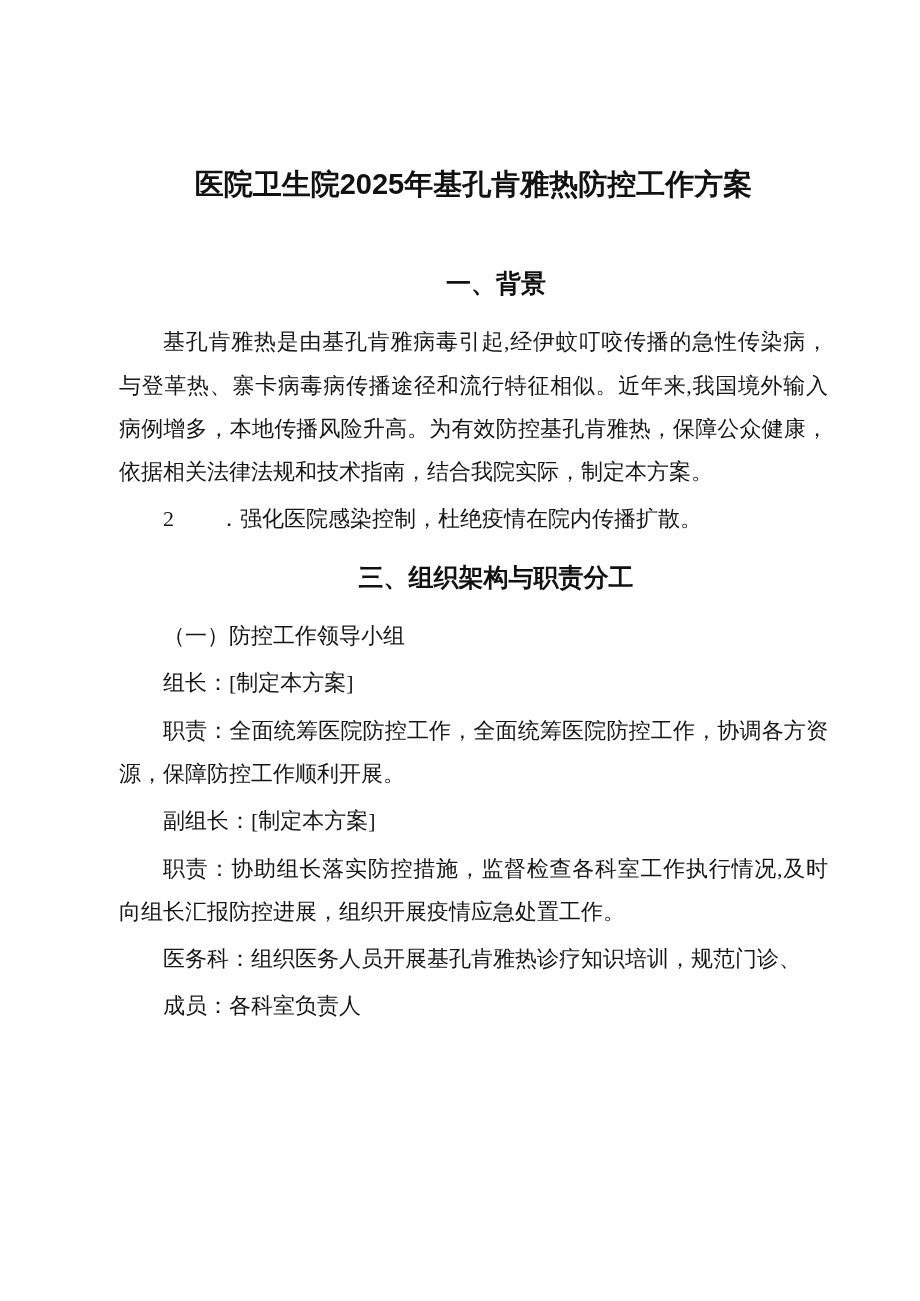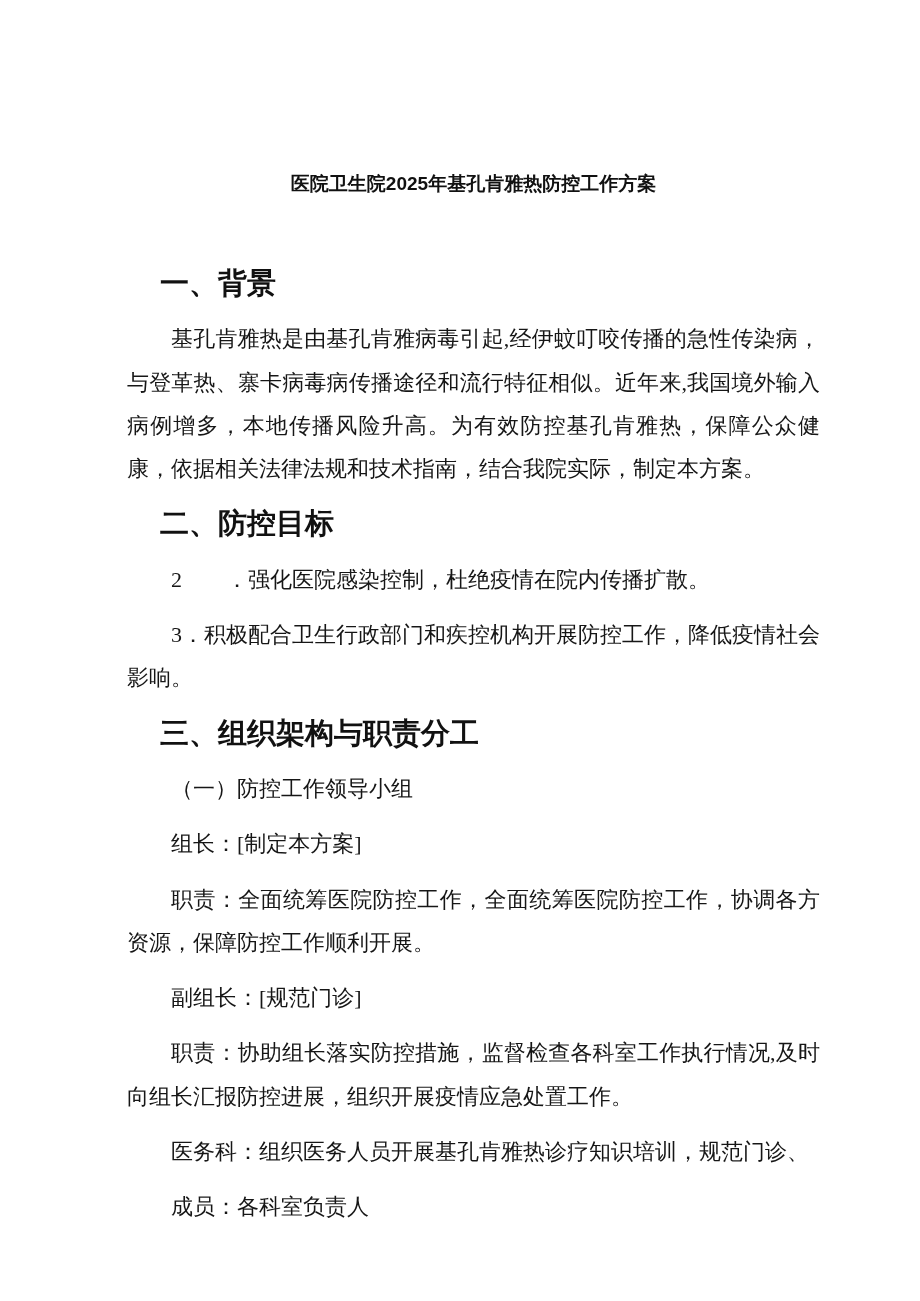--- a/index.html
+++ b/index.html
@@ -14,72 +14,71 @@
   }
   .doc{
     position:absolute;
     left:115px;
     top:160px;
     width:717px;
   }
   .doc-title{
     font-family:"Liberation Sans", sans-serif;
     font-weight:700;
-    font-size:19px;
+    font-size:29px;
     line-height:48px;
     text-align:center;
     margin:0 0 54px 0;
     color:#111111;
     white-space:nowrap;
   }
   .section-heading{
     font-family:"Liberation Sans", sans-serif;
     font-weight:700;
-    font-size:29px;
+    font-size:25px;
     line-height:43.3px;
     padding-left:45px;
-    margin:0;
+    margin:15px;
     color:#111111;
+    text-align:center;
   }
   .para{
     font-size:22px;
     line-height:43.3px;
-    margin:12px;
+    margin:4px;
     text-indent:44px;
     text-align:justify;
   }
 </style>
 </head>
 <body>
 
 <div class="page">
   <div class="doc">
 
     <div class="doc-title">医院卫生院2025年基孔肯雅热防控工作方案</div>
 
     <div class="section-heading">一、背景</div>
 
     <p class="para">基孔肯雅热是由基孔肯雅病毒引起,经伊蚊叮咬传播的急性传染病，与登革热、寨卡病毒病传播途径和流行特征相似。近年来,我国境外输入病例增多，本地传播风险升高。为有效防控基孔肯雅热，保障公众健康，依据相关法律法规和技术指南，结合我院实际，制定本方案。</p>
 
-    <div class="section-heading">二、防控目标</div>
 
 
     <p class="para">2　　．强化医院感染控制，杜绝疫情在院内传播扩散。</p>
 
-    <p class="para">3．积极配合卫生行政部门和疾控机构开展防控工作，降低疫情社会影响。</p>
 
     <div class="section-heading">三、组织架构与职责分工</div>
 
     <p class="para">（一）防控工作领导小组</p>
 
     <p class="para">组长：[制定本方案]</p>
 
     <p class="para">职责：全面统筹医院防控工作，全面统筹医院防控工作，协调各方资源，保障防控工作顺利开展。</p>
 
-    <p class="para">副组长：[规范门诊]</p>
+    <p class="para">副组长：[制定本方案]</p>
 
     <p class="para">职责：协助组长落实防控措施，监督检查各科室工作执行情况,及时向组长汇报防控进展，组织开展疫情应急处置工作。</p>
 
     <p class="para">医务科：组织医务人员开展基孔肯雅热诊疗知识培训，规范门诊、</p>
 
     <p class="para">成员：各科室负责人</p>
 
   </div>
 </div>
 

